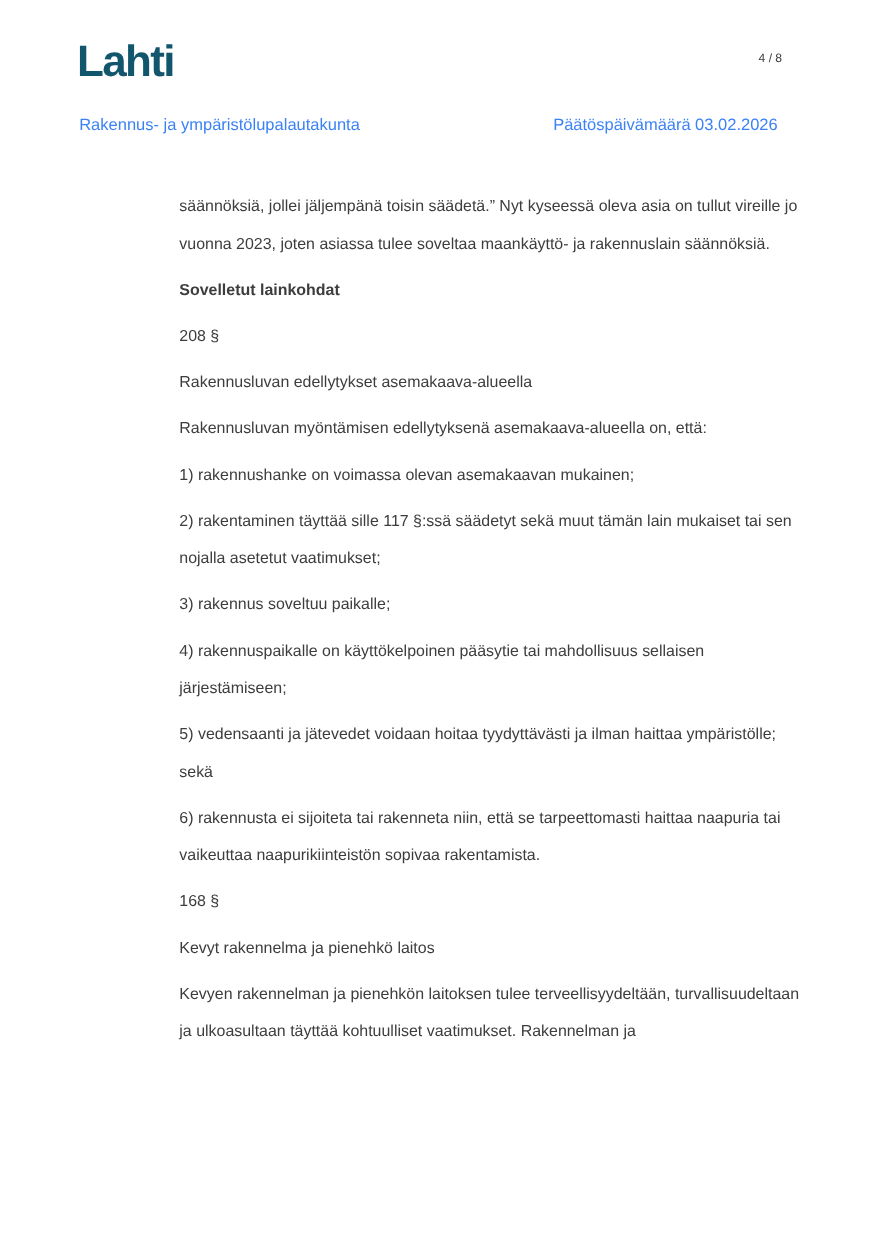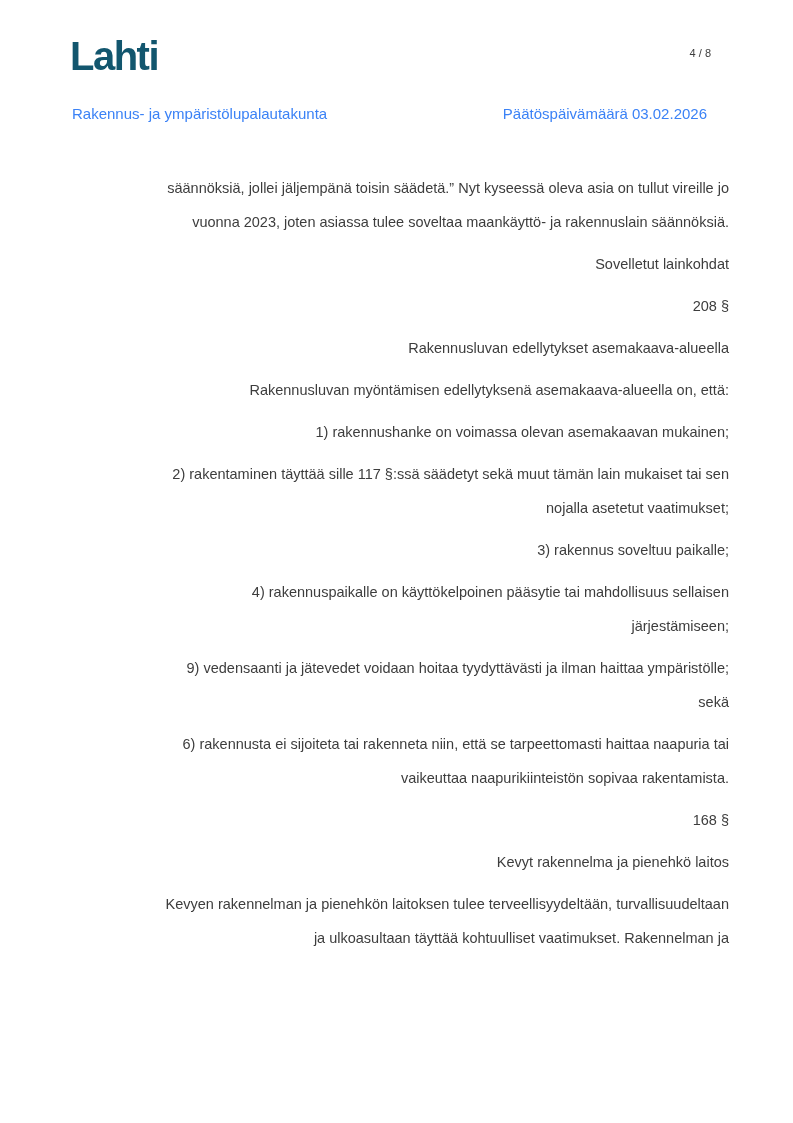--- a/index.html
+++ b/index.html
@@ -60,25 +60,24 @@
     top: 171px;
     left: 163px;
     width: 566px;
     font-size: 14.5px;
     line-height: 34px;
     color: #3d3d3d;
   }
 
   .doc-body p {
     margin: 0 0 8px 0;
-    text-align: right;
   }
 
   .doc-body p.bold {
-    font-weight: 400;
+    font-weight: 700;
   }
 
   .doc-body strong {
     font-weight: 700;
   }
 </style>
 </head>
 <body>
 
 <div class="page">
@@ -98,20 +97,20 @@
 
   <p>säännöksiä, jollei jäljempänä toisin säädetä.” Nyt kyseessä oleva asia on tullut vireille jo vuonna 2023, joten asiassa tulee soveltaa maankäyttö- ja rakennuslain säännöksiä.</p>
       <p class="bold">Sovelletut lainkohdat</p>
       <p>208 §</p>
       <p>Rakennusluvan edellytykset asemakaava-alueella</p>
       <p>Rakennusluvan myöntämisen edellytyksenä asemakaava-alueella on, että:</p>
       <p>1) rakennushanke on voimassa olevan asemakaavan mukainen;</p>
       <p>2) rakentaminen täyttää sille 117 §:ssä säädetyt sekä muut tämän lain mukaiset tai sen nojalla asetetut vaatimukset;</p>
       <p>3) rakennus soveltuu paikalle;</p>
       <p>4) rakennuspaikalle on käyttökelpoinen pääsytie tai mahdollisuus sellaisen järjestämiseen;</p>
-      <p>9) vedensaanti ja jätevedet voidaan hoitaa tyydyttävästi ja ilman haittaa ympäristölle; sekä</p>
+      <p>5) vedensaanti ja jätevedet voidaan hoitaa tyydyttävästi ja ilman haittaa ympäristölle; sekä</p>
       <p>6) rakennusta ei sijoiteta tai rakenneta niin, että se tarpeettomasti haittaa naapuria tai vaikeuttaa naapurikiinteistön sopivaa rakentamista.</p>
       <p>168 §</p>
       <p>Kevyt rakennelma ja pienehkö laitos</p>
       <p>Kevyen rakennelman ja pienehkön laitoksen tulee terveellisyydeltään, turvallisuudeltaan ja ulkoasultaan täyttää kohtuulliset vaatimukset. Rakennelman ja</p>
     </div>
 
 </div>
 
 </body></html>

